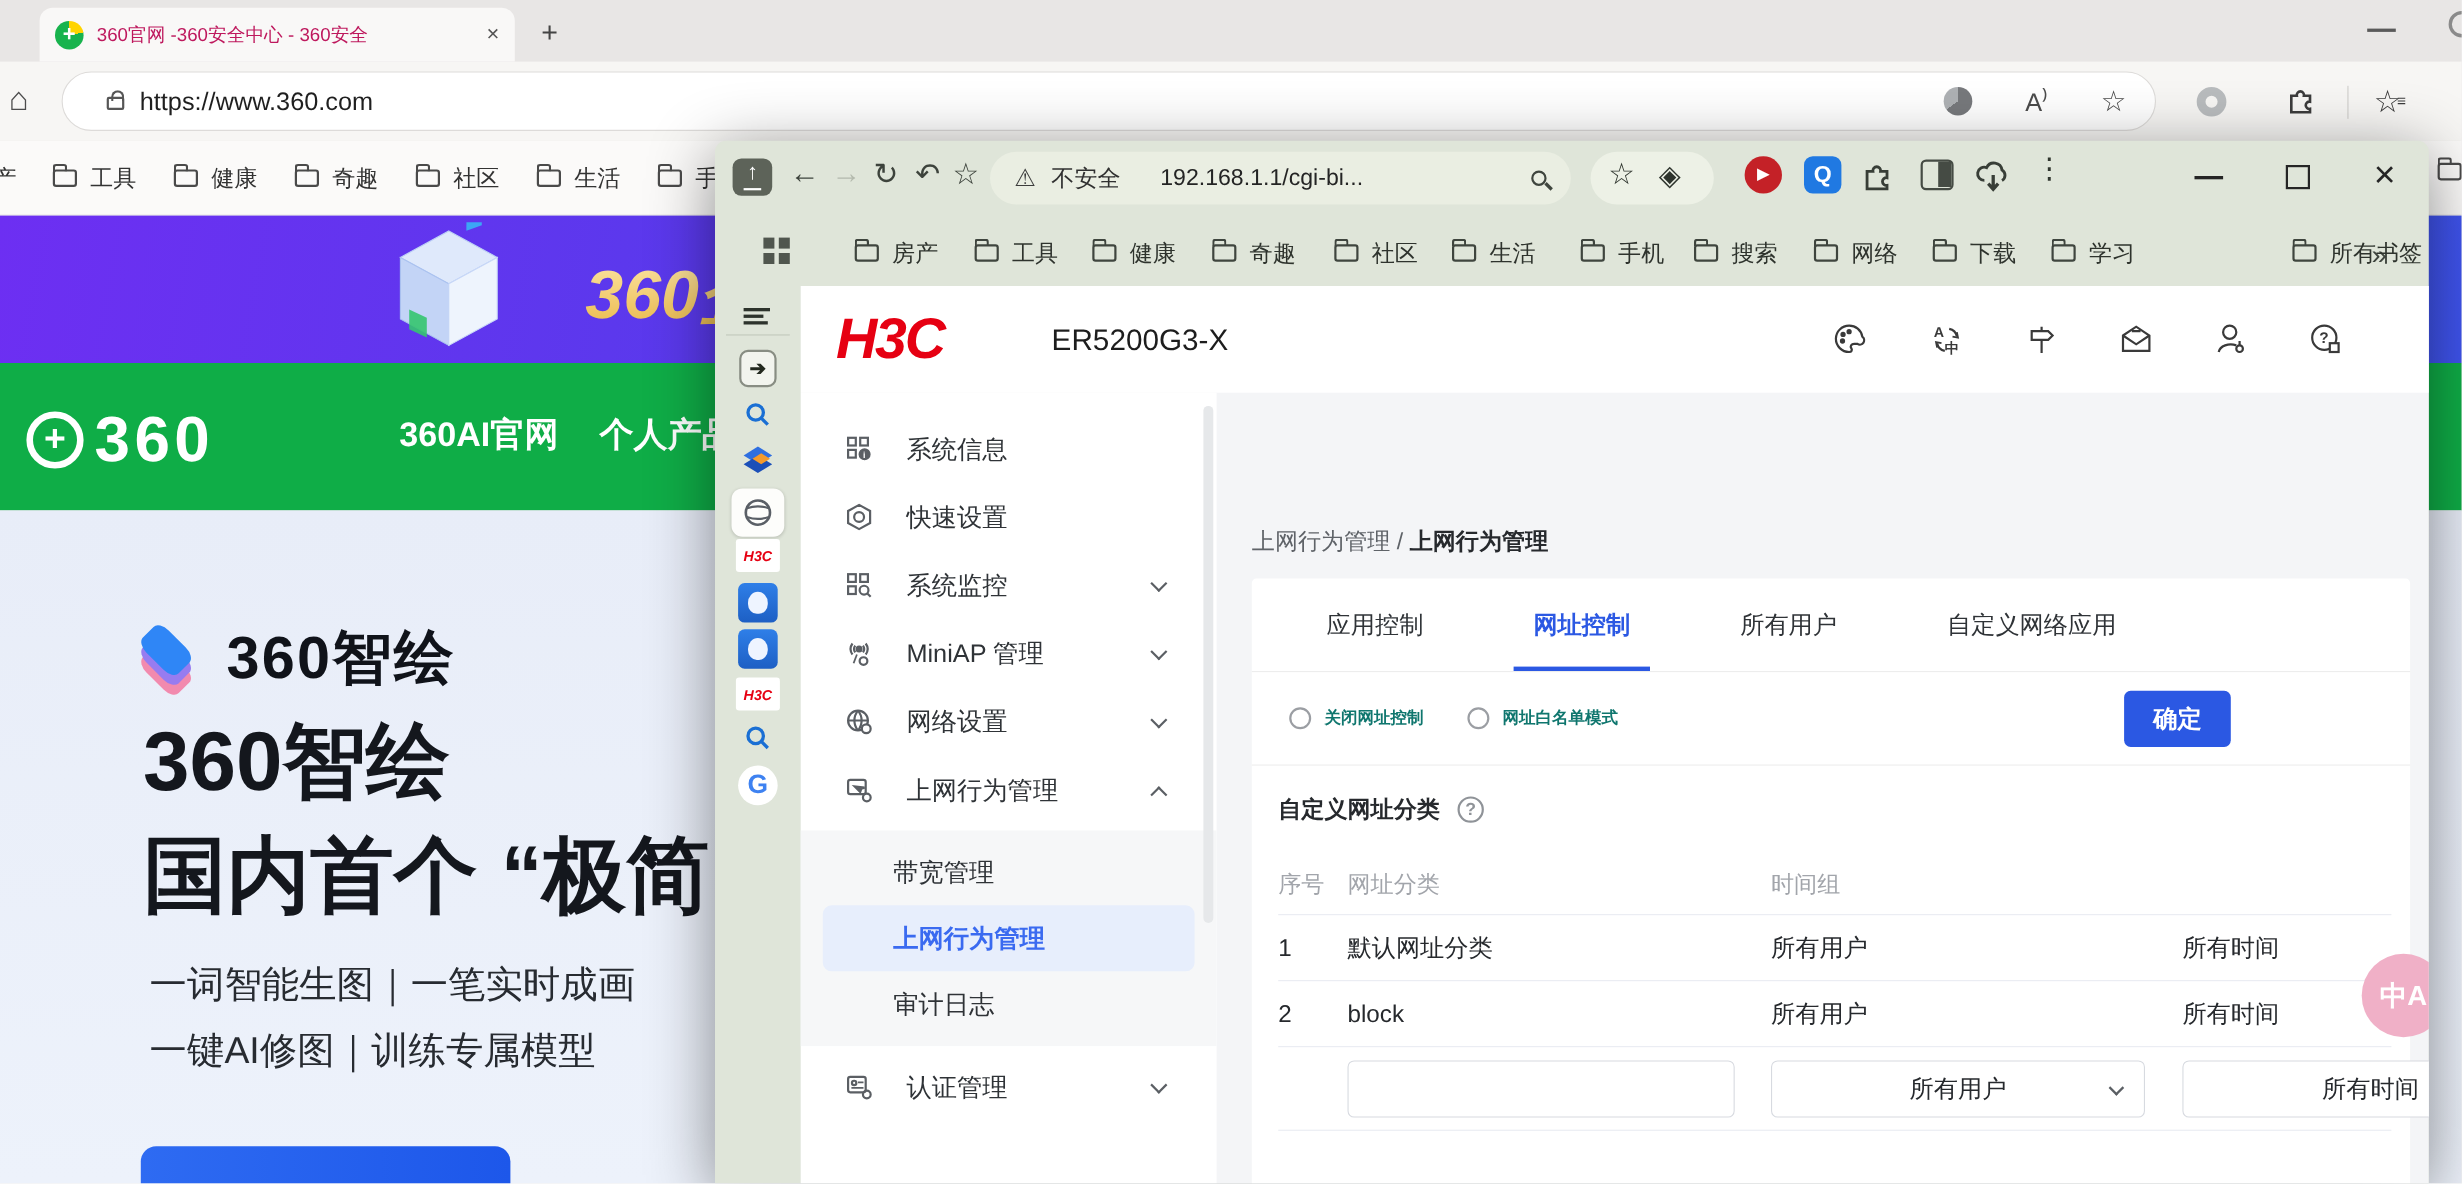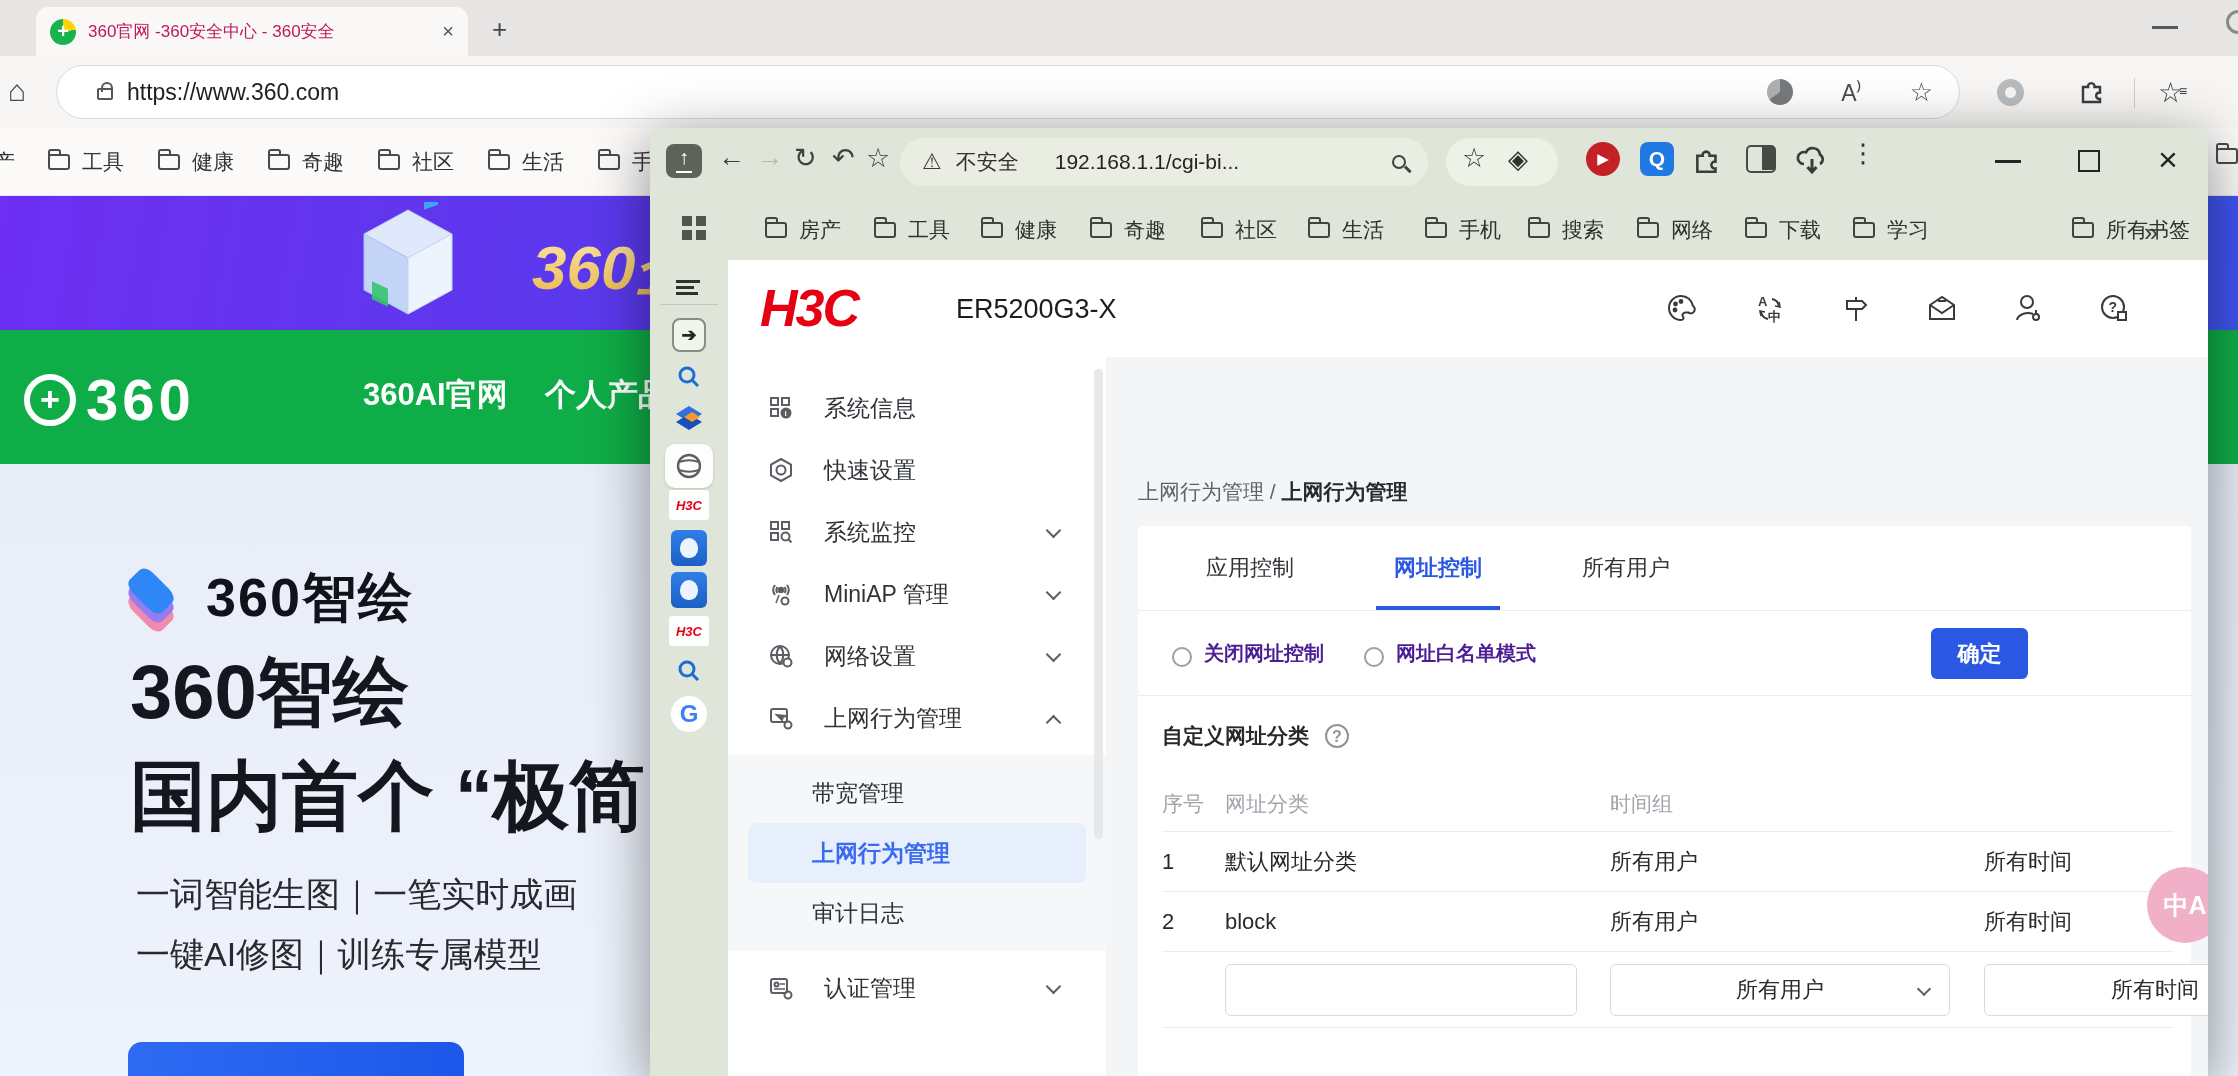--- a/index.html
+++ b/index.html
@@ -107,21 +107,21 @@
     background:#2079e2; color:#fff; font-weight:bold; font-size:21px; text-align:center; line-height:34px; }
   .ext-puz { position:absolute; left:1042px; top:16px; }
   .ext-panel { position:absolute; left:1096px; top:17px; width:30px; height:28px; border:2.5px solid #454b44; border-radius:5px; }
   .ext-panel::after { content:""; position:absolute; right:0; top:0; width:12px; height:23px; background:#454b44; }
   .ext-cloud { position:absolute; left:1144px; top:14px; }
   .kebab { position:absolute; left:1200px; top:10px; font-size:26px; color:#30362f; letter-spacing:0; }
   .wc-min { position:absolute; left:1345px; top:32px; width:26px; height:3px; background:#252525; }
   .wc-max { position:absolute; left:1428px; top:22px; width:22px; height:22px; border:2.5px solid #252525; }
   .wc-close { position:absolute; left:1508px; top:14px; font-size:34px; color:#252525; line-height:34px; }
 
-  .fg-bookmarks { position:absolute; left:0; top:68px; width:100%; height:64px; }
+  .fg-bookmarks { position:absolute; left:12px; top:68px; width:100%; height:64px; }
   .grid-ico { position:absolute; left:32px; top:20px; width:24px; height:24px; display:grid;
     grid-template-columns:10px 10px; grid-template-rows:10px 10px; gap:4px; }
   .grid-ico span { background:#50564e; }
   .fbm { position:absolute; top:20px; display:flex; align-items:center; gap:12px; font-size:21px; color:#2e332d; white-space:nowrap; }
   .fbm .folder { border-color:#3f453e; } .fbm .folder::before { border-color:#3f453e; }
   .chev2 { position:absolute; left:1494px; top:22px; font-size:25px; color:#3f453e; }
 
   .fg-content { position:absolute; left:0; top:132px; width:100%; height:816px; display:flex; }
   .tabstrip { width:78px; height:100%; position:relative; flex:none; }
   .ts-ico { position:absolute; left:22px; width:34px; height:34px; display:flex; align-items:center; justify-content:center; }
@@ -154,21 +154,21 @@
 
   .r-main { position:absolute; left:378px; top:97px; width:1102px; height:719px; padding:24px 17px 0 32px; }
   .crumb { font-size:21px; color:#5f6368; }
   .crumb b { color:#26292d; }
   .card { margin-top:20px; background:#fff; border-radius:4px; width:1053px; height:610px; position:relative; }
   .tabsrow { height:85px; border-bottom:1px solid #ededed; display:flex; align-items:center; padding-left:68px; gap:100px; }
   .rtab { font-size:22px; color:#2f3337; position:relative; height:100%; display:flex; align-items:center; }
   .rtab.active { color:#2b58e3; font-weight:bold; }
   .rtab.active::after { content:""; position:absolute; left:-18px; right:-18px; bottom:0; height:4px; background:#2b58e3; }
   .radiorow { height:85px; border-bottom:1px solid #ededed; display:flex; align-items:center; padding-left:34px; position:relative; }
-  .ropt { display:flex; align-items:flex-end; gap:12px; font-size:20px; color:#4c1d95; font-weight:bold; }
+  .ropt { display:flex; align-items:flex-start; gap:12px; font-size:15px; color:#0f766e; font-weight:bold; }
   .ropt .rc { width:20px; height:20px; border:2px solid #9b9ea3; border-radius:50%; background:#fff; flex:none; }
   .ropt.sel .rc { border-color:#2b58e3; position:relative; }
   .ropt.sel .rc::after { content:""; position:absolute; left:3px; top:3px; width:10px; height:10px; border-radius:50%; background:#2b58e3; }
   .g1 { margin-left:64px; } .g2 { margin-left:40px; }
   .okbtn { position:absolute; right:163px; top:17px; width:97px; height:51px; background:#2b58e3; color:#fff;
     font-size:22px; border:none; border-radius:6px; font-weight:bold; font-family:inherit; }
   .secrow { height:80px; display:flex; align-items:center; padding-left:24px; gap:16px; }
   .sectitle { font-size:21px; font-weight:bold; color:#26292d; }
   .qmark { width:24px; height:24px; border:2px solid #8f9398; border-radius:50%; color:#8f9398;
     font-size:16px; text-align:center; line-height:21px; font-weight:bold; }
@@ -571,20 +571,21 @@
           </div>
 
           <div class="r-main">
             <div class="crumb"><span>上网行为管理 / </span><b>上网行为管理</b></div>
 
             <div class="card">
               <div class="tabsrow">
                 <span class="rtab">应用控制</span>
                 <span class="rtab active">网址控制</span>
                 <span class="rtab">所有用户</span>
+                <span class="rtab">自定义网络应用</span>
               </div>
 
               <div class="radiorow">
                 <span class="ropt">
                     <span class="rc"></span>
                     <span>关闭网址控制</span>
                   </span>
                 <span class="ropt g2">
                     <span class="rc"></span>
                     <span>网址白名单模式</span>

